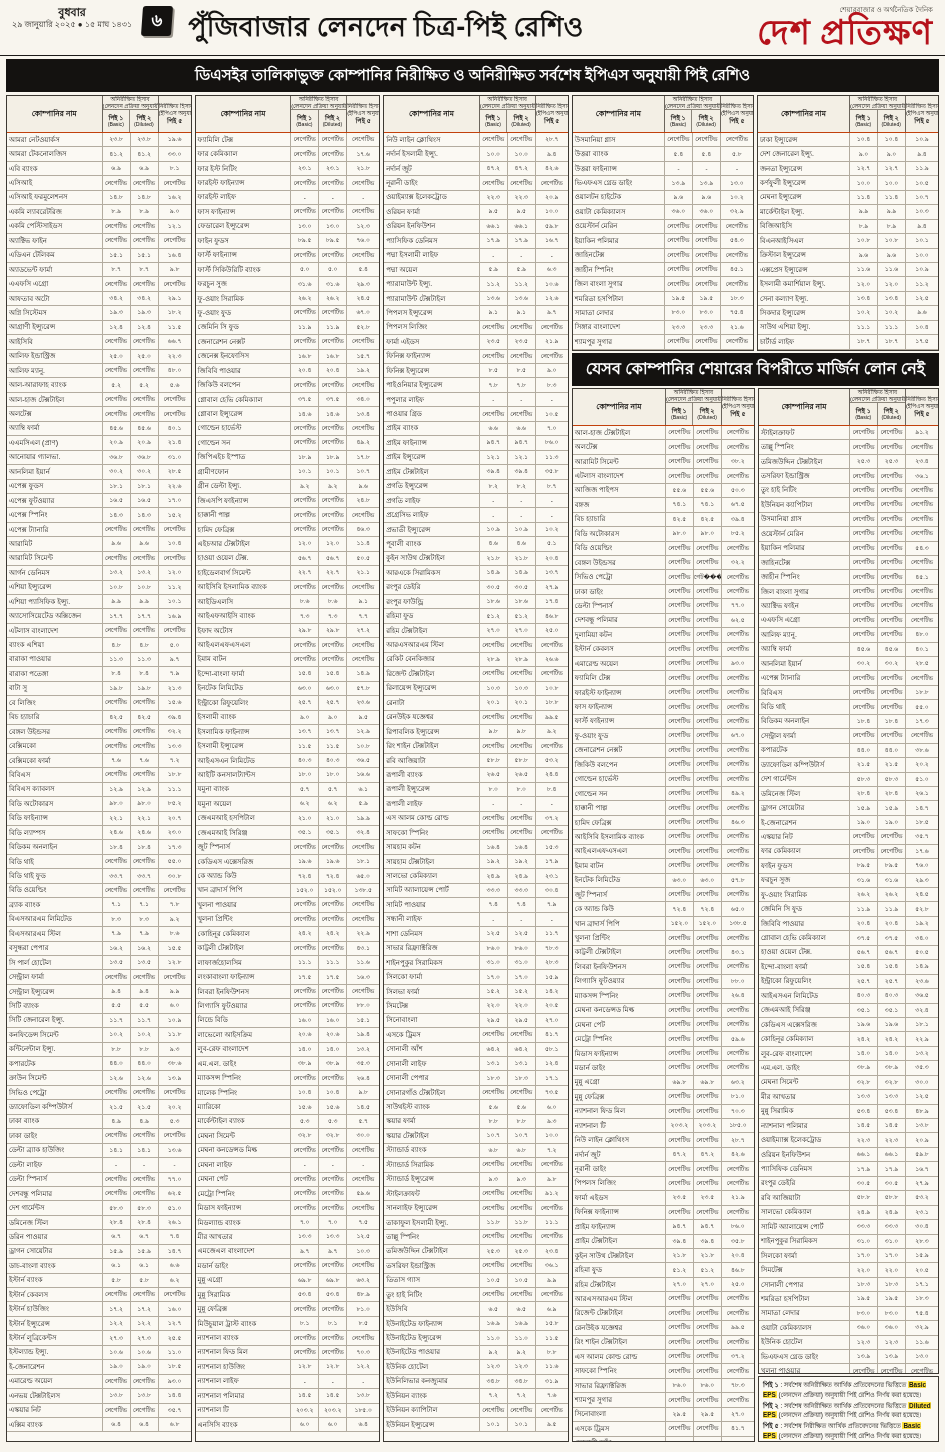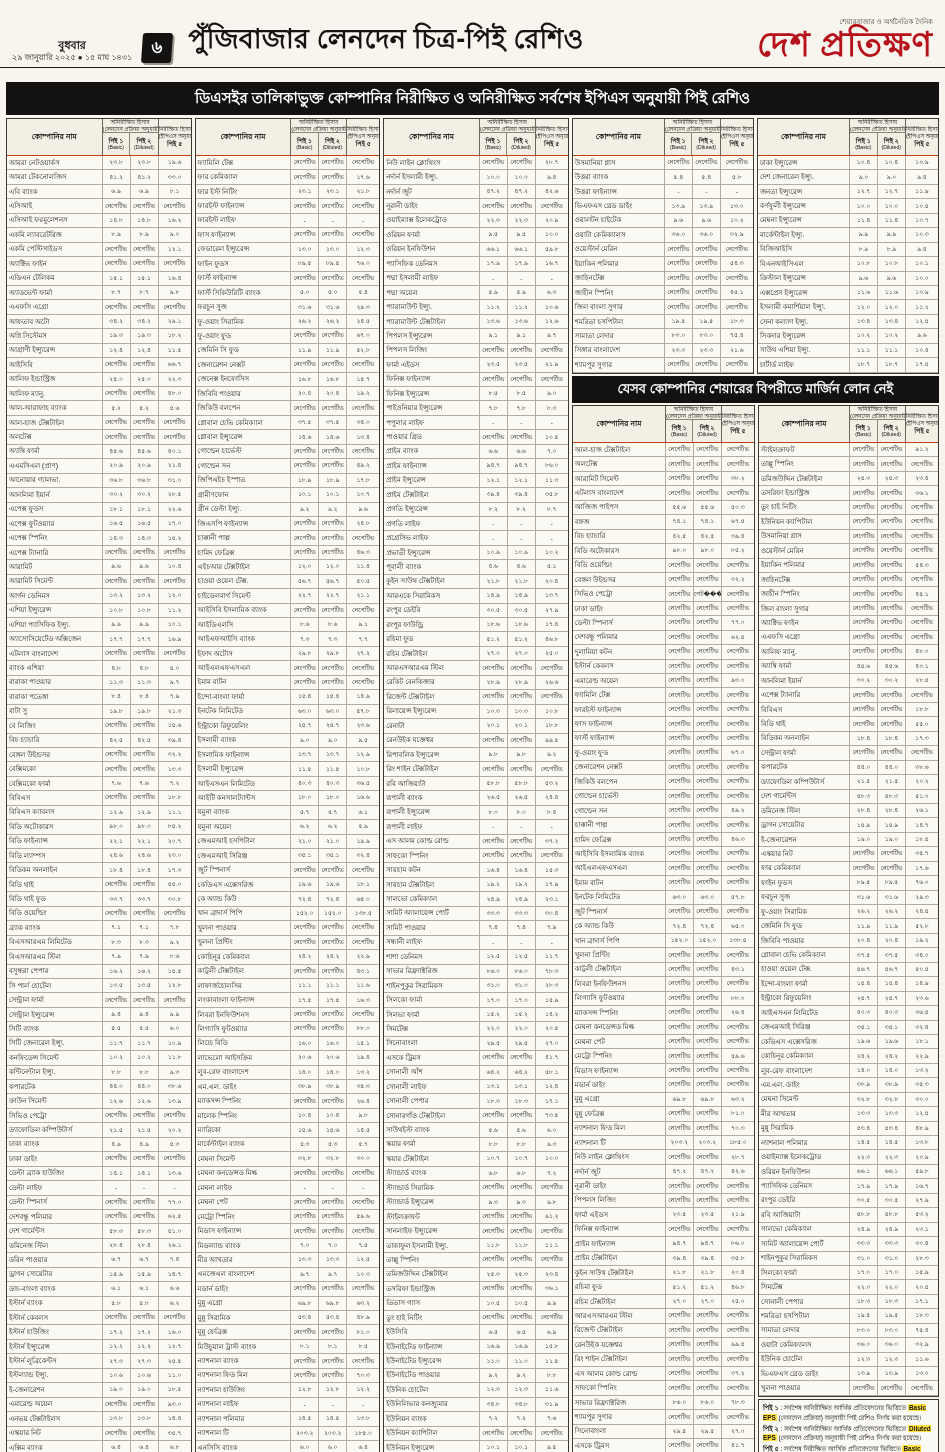--- a/index.html
+++ b/index.html
@@ -1,29 +1,29 @@
 <!DOCTYPE html>
 <html lang="bn"><head>
 <meta charset="utf-8">
 <style>
   html,body{margin:0;padding:0;}
   body{width:945px;height:1452px;background:#f8f5ee;font-family:"Liberation Sans","DejaVu Sans",sans-serif;color:#161412;overflow:hidden;}
   .page{width:945px;height:1452px;position:relative;box-sizing:border-box;}
   
-  .topbar{display:flex;align-items:flex-end;gap:10px;padding:6px 12px 4px 12px;height:68px;border-bottom:1.5px solid #1c1a18;box-sizing:border-box;}
+  .topbar{display:flex;align-items:flex-start;gap:10px;padding:6px 12px 4px 12px;height:56px;border-bottom:1.5px solid #1c1a18;box-sizing:border-box;}
   .dateblock{text-align:center;line-height:1.25;min-width:120px;}
   .weekday{font-weight:bold;font-size:11px;}
   .dateline{font-size:8px;color:#2a2723;}
   .pagenum{width:30px;height:30px;background:#141210;color:#fff;display:flex;align-items:center;justify-content:center;font-size:17px;font-weight:bold;border-radius:3px;transform:skewX(-4deg);box-shadow:2px 2px 0 #9a958c;}
   .page-title{flex:1;font-size:27px;font-weight:bold;letter-spacing:.2px;padding-left:6px;}
   .brand{text-align:right;line-height:1.05;}
   .brand-tagline{font-size:7px;color:#45413a;margin-bottom:2px;}
   .brand-name{font-family:"Liberation Serif","DejaVu Serif",serif;font-size:34px;font-weight:bold;color:#b5121b;letter-spacing:1px;}
   
-  .main-title-bar{margin:14px 6px 2px 6px;background:#141210;color:#fff;text-align:center;font-weight:bold;font-size:15px;padding:4px 0;}
+  .main-title-bar{margin:3px 6px 2px 6px;background:#141210;color:#fff;text-align:center;font-weight:bold;font-size:15px;padding:4px 0;}
   
   .columns{display:flex;gap:3px;padding:1px 6px 4px 6px;height:1352px;box-sizing:border-box;}
   .tcol{flex:1;border:1px solid #3c3832;background:#fbf9f3;display:flex;flex-direction:column;min-width:0;overflow:hidden;box-sizing:border-box;}
   .tbody{flex:1;overflow:hidden;}
   
   .th{display:grid;grid-template-columns:1fr 56px 32px;border-bottom:1px solid #c2410c;background:#f3efe5;height:37px;box-sizing:border-box;}
   .th-name{display:flex;align-items:center;justify-content:center;font-weight:bold;font-size:7.5px;border-right:1px solid #6b655c;text-align:center;}
   .th-unaud{border-right:1px solid #6b655c;text-align:center;display:flex;flex-direction:column;}
   .thl{font-size:5.6px;line-height:1.2;white-space:nowrap;overflow:hidden;}
   .th-sub{display:grid;grid-template-columns:1fr 1fr;border-top:1px solid #8b857a;flex:1;}
@@ -34,21 +34,21 @@
   .th-aud{text-align:center;display:flex;flex-direction:column;justify-content:center;}
   .th-aud .b{font-weight:bold;font-size:6.4px;margin-top:1px;}
   
   .trow{display:grid;grid-template-columns:1fr 28px 28px 32px;height:14.45px;align-items:center;border-bottom:0.5px solid #b3ac9f;box-sizing:border-box;}
   .c-name{font-size:6.9px;padding-left:2px;border-right:0.5px solid #b3ac9f;white-space:nowrap;overflow:hidden;height:100%;display:flex;align-items:center;}
   .c-val{font-size:6.1px;text-align:center;border-right:0.5px solid #b3ac9f;white-space:nowrap;overflow:hidden;height:100%;display:flex;align-items:center;justify-content:center;}
   .trow .c-val:last-child{border-right:none;}
   
   .right-pane{flex:2;display:flex;flex-direction:column;gap:2px;min-width:0;}
   .right-top{display:flex;gap:3px;height:256px;}
-  .margin-bar{background:#141210;color:#fff;text-align:center;font-weight:bold;font-size:13px;padding:3px 0;}
+  .margin-bar{background:#141210;color:#fff;text-align:center;font-weight:bold;font-size:16px;padding:3px 0;}
   .right-bottom{display:flex;gap:3px;flex:1;min-height:0;}
   .mcol2wrap{flex:1;display:flex;flex-direction:column;min-width:0;gap:2px;}
   .mcol2wrap .tcol{flex:1;min-height:0;}
   
   .footnote-box{border:1px solid #3c3832;background:#fbf9f3;padding:3px 4px;font-size:6.4px;line-height:1.5;height:66px;box-sizing:border-box;overflow:hidden;}
   .fn{margin-bottom:1px;}
   .fn b{font-size:6.6px;}
   .hl{background:#ffe23d;padding:0 1px;font-weight:bold;}
 </style>
 </head>

